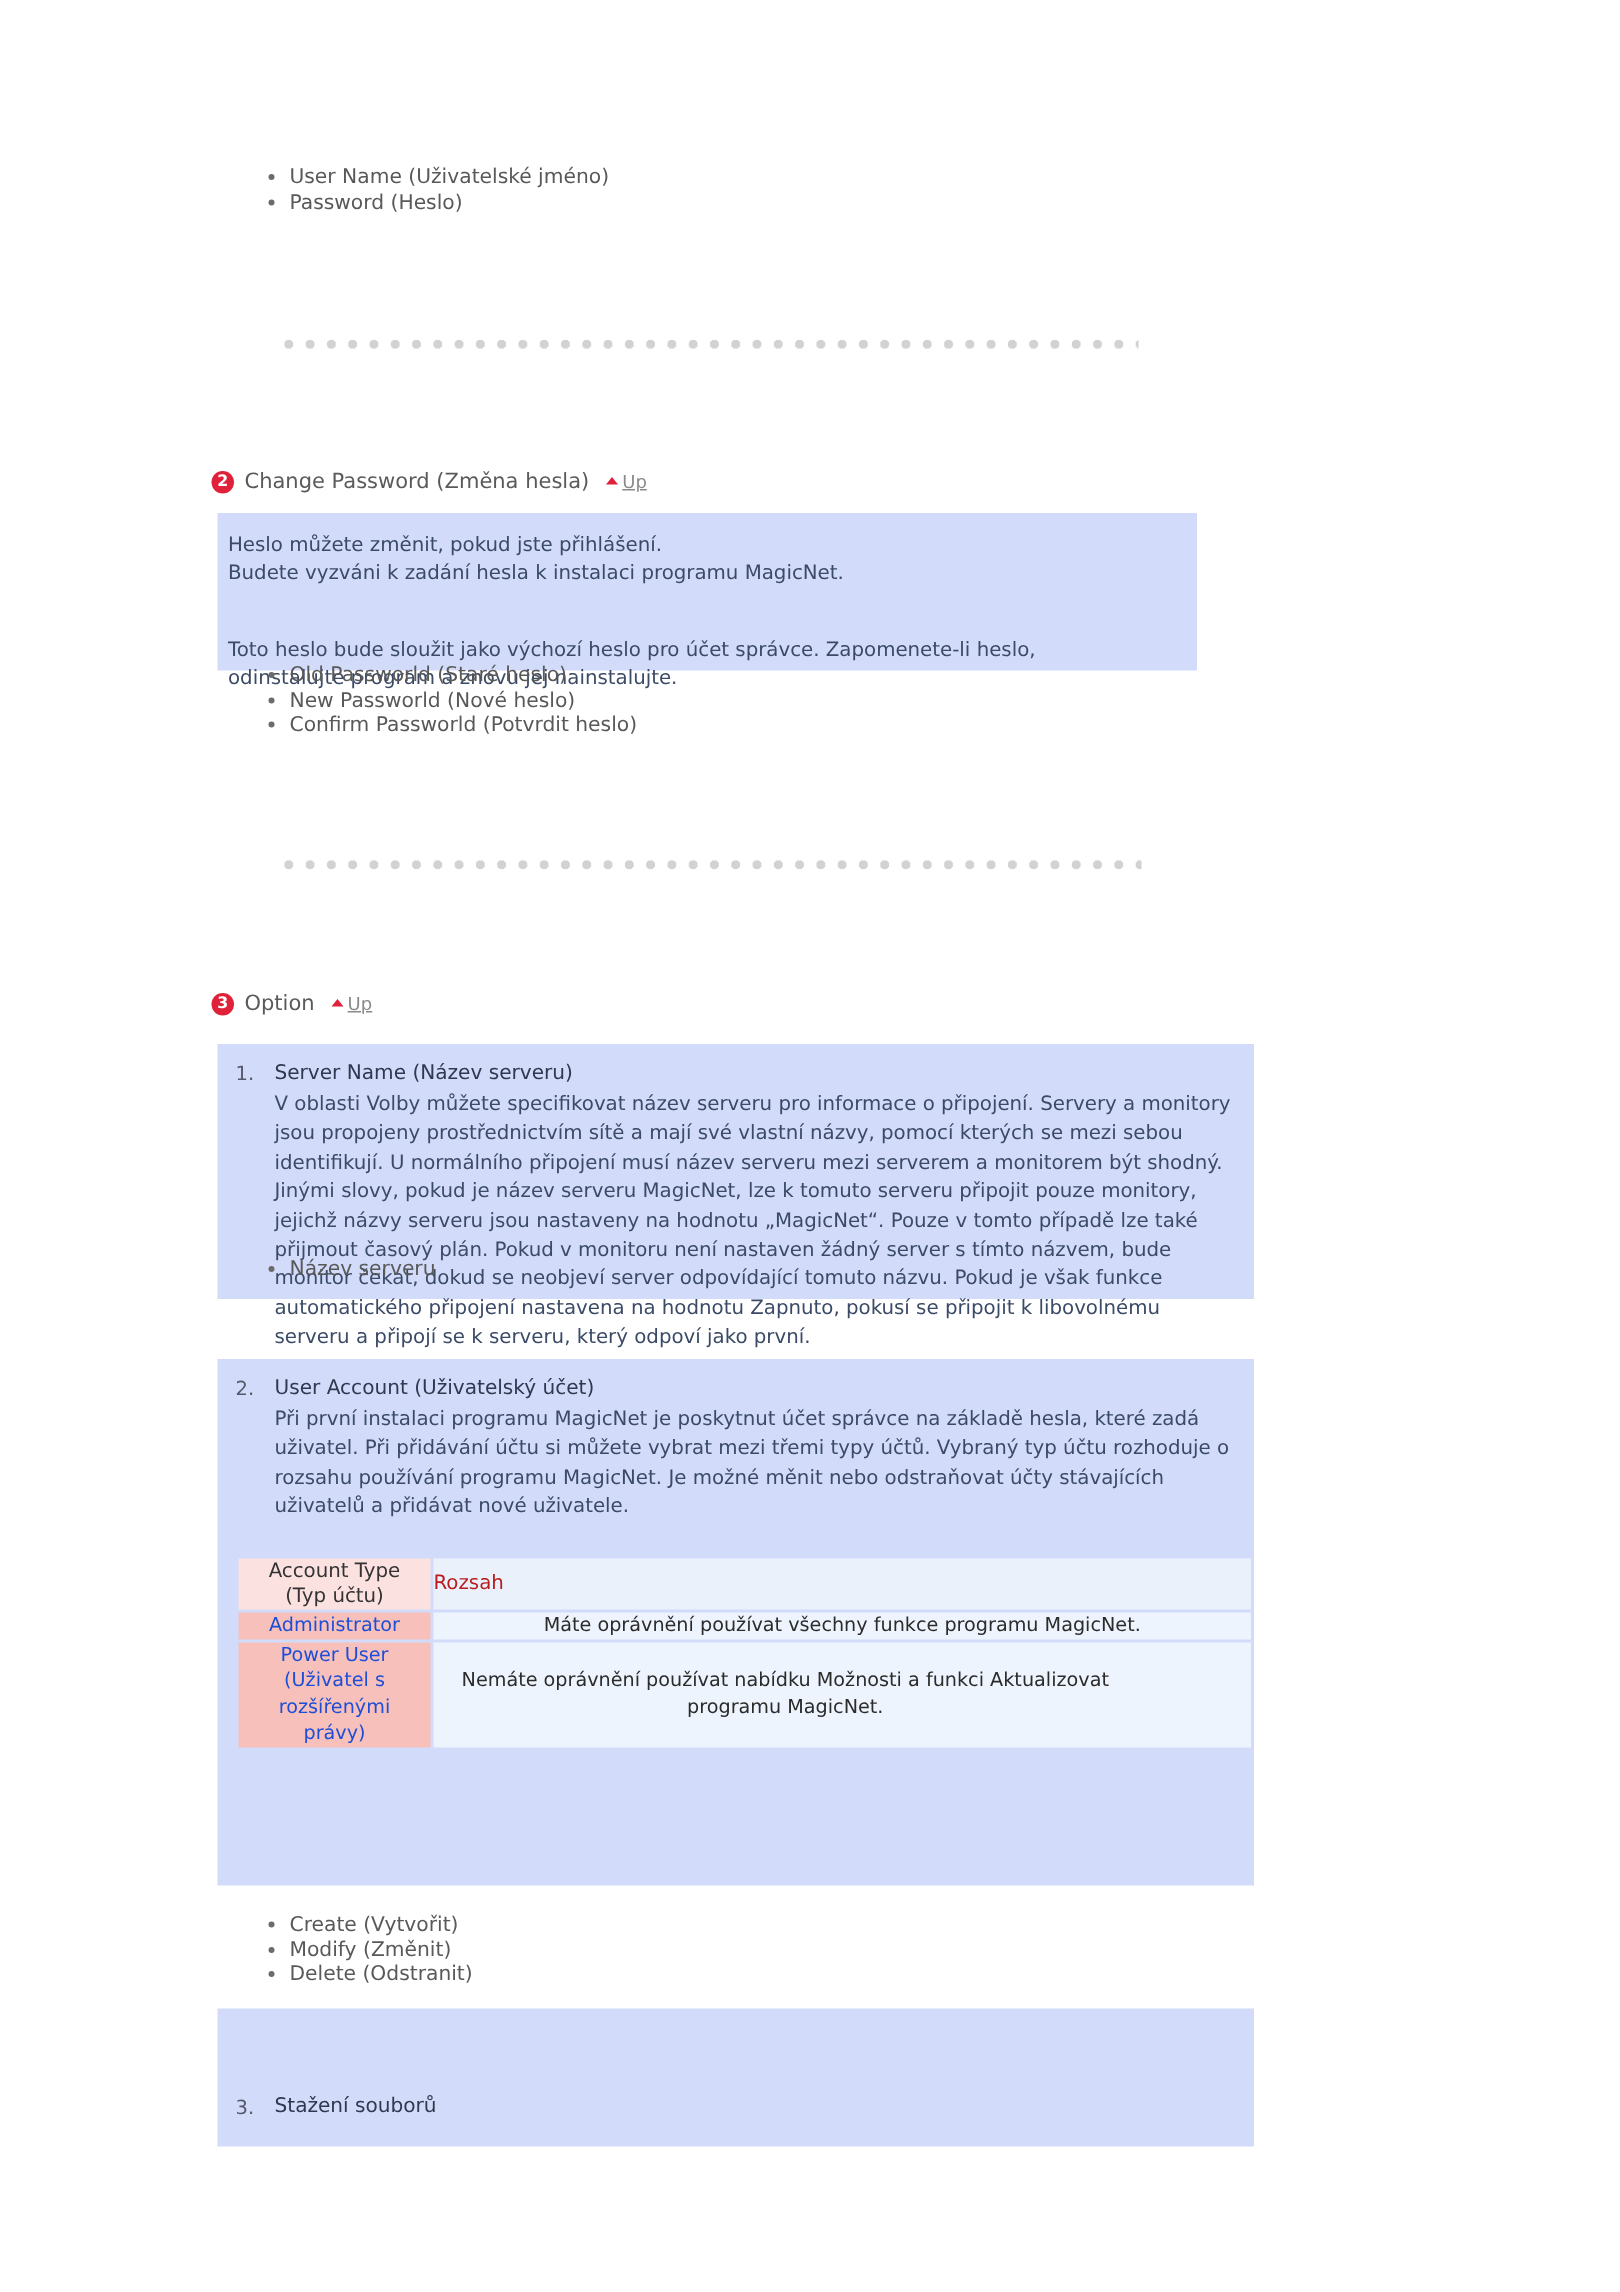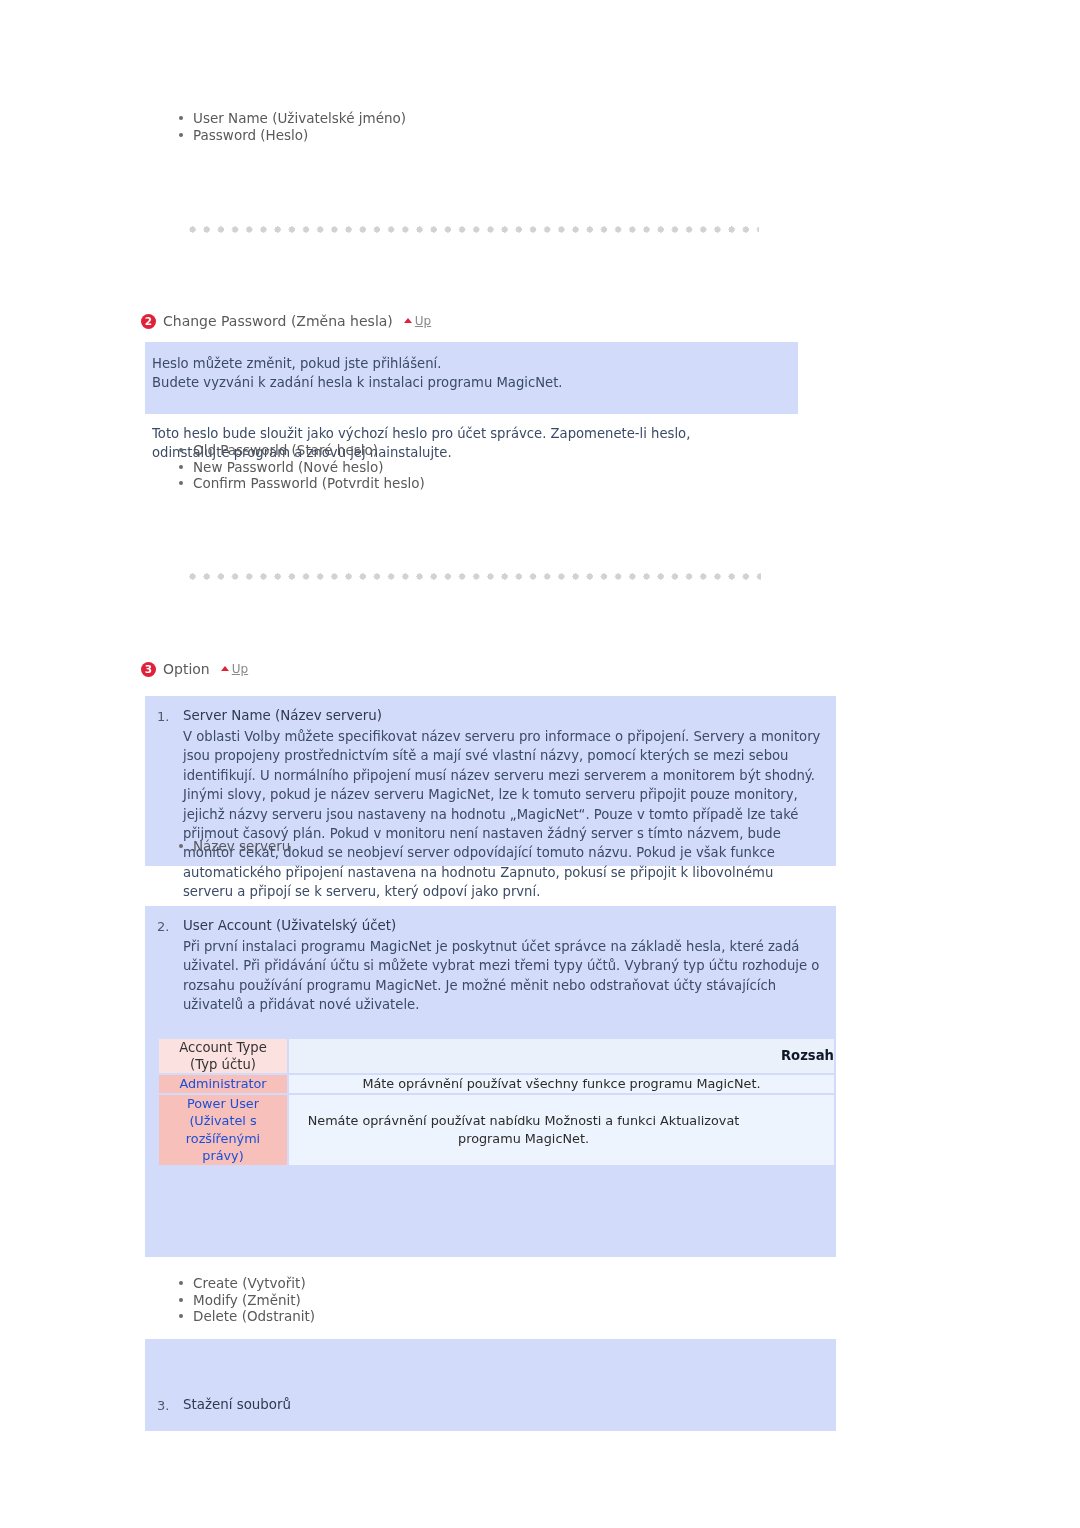--- a/index.html
+++ b/index.html
@@ -154,24 +154,24 @@
     text-align: center;
     font-weight: normal;
     font-size: 13.2px;
     color: #333333;
     line-height: 17px;
     padding: 14px 4px;
     width: 128px;
   }
   .th-scope {
     background: #eaf1fb;
-    text-align: right;
-    font-weight: bold;
+    text-align: left;
+    font-weight: normal;
     font-size: 13.2px;
-    color: #0f172a;
+    color: #b91c1c;
     padding: 14px 4px;
   }
   .td-type {
     background: #f7c0bb;
     text-align: center;
     font-size: 12.8px;
     color: #1d4ed8;
     line-height: 17.5px;
     padding: 9px 4px;
   }
@@ -198,21 +198,21 @@
 
   <div class="sec-head" style="left:141px; top:313px;">
     <span class="sec-num">2</span>
     <span class="sec-title">Change Password (Změna hesla)</span>
     <a class="up-link" href="#">
       <span class="up-caret"></span>
       <span>Up</span>
     </a>
   </div>
 
-  <div class="panel" style="left:145px; top:342px; width:653px; height:72px; padding:12px 0 0 7px;">
+  <div class="panel" style="left:145px; top:342px; width:653px; height:105px; padding:12px 0 0 7px;">
     <div class="panel-text">
       <p>Heslo můžete změnit, pokud jste přihlášení.</p>
       <p>Budete vyzváni k zadání hesla k instalaci programu MagicNet.</p>
       <p style="max-width:592px;margin-top:31px;">Toto heslo bude sloužit jako výchozí heslo pro účet správce. Zapomenete-li heslo, odinstalujte program a znovu jej nainstalujte.</p>
     </div>
   </div>
 
   <ul class="bullets" style="position:absolute; left:176px; top:442px;">
     <li>Old Passworld (Staré heslo)</li>
     <li>New Passworld (Nové heslo)</li>

